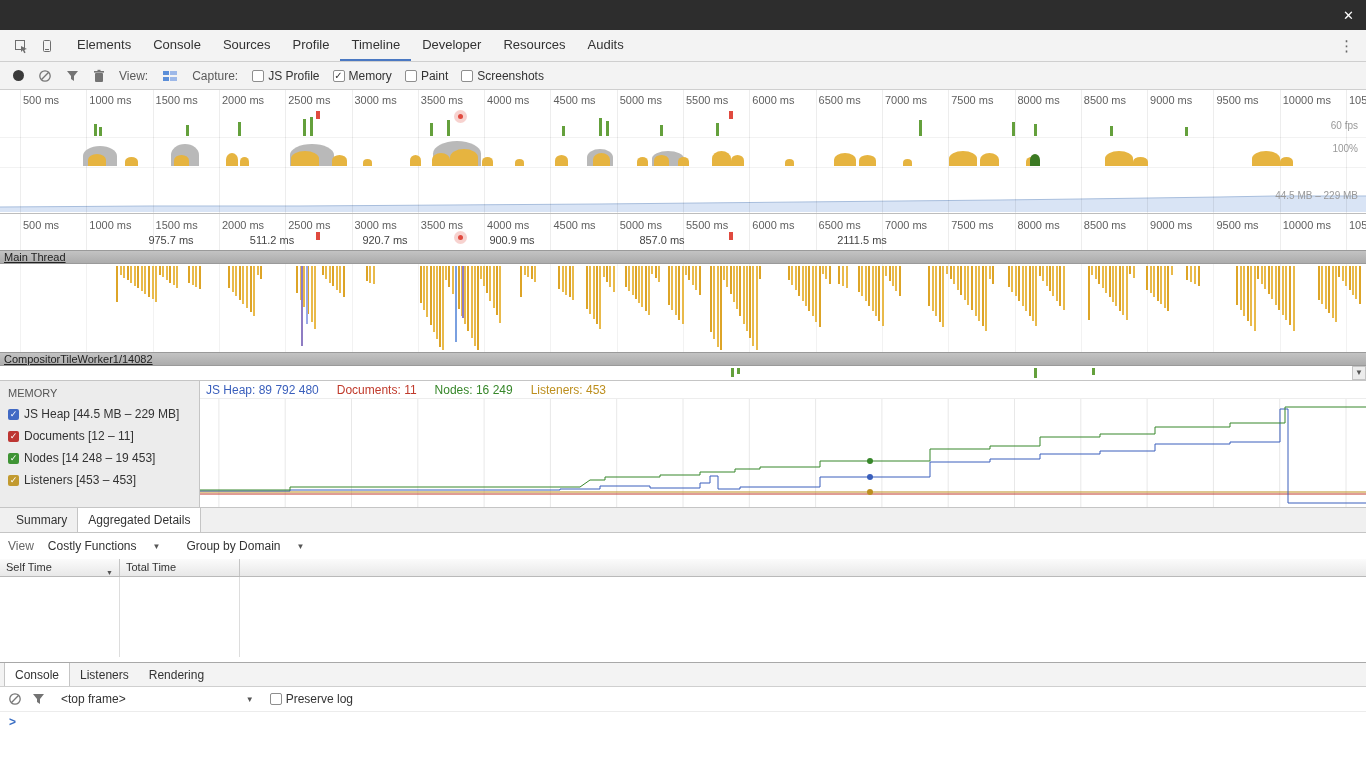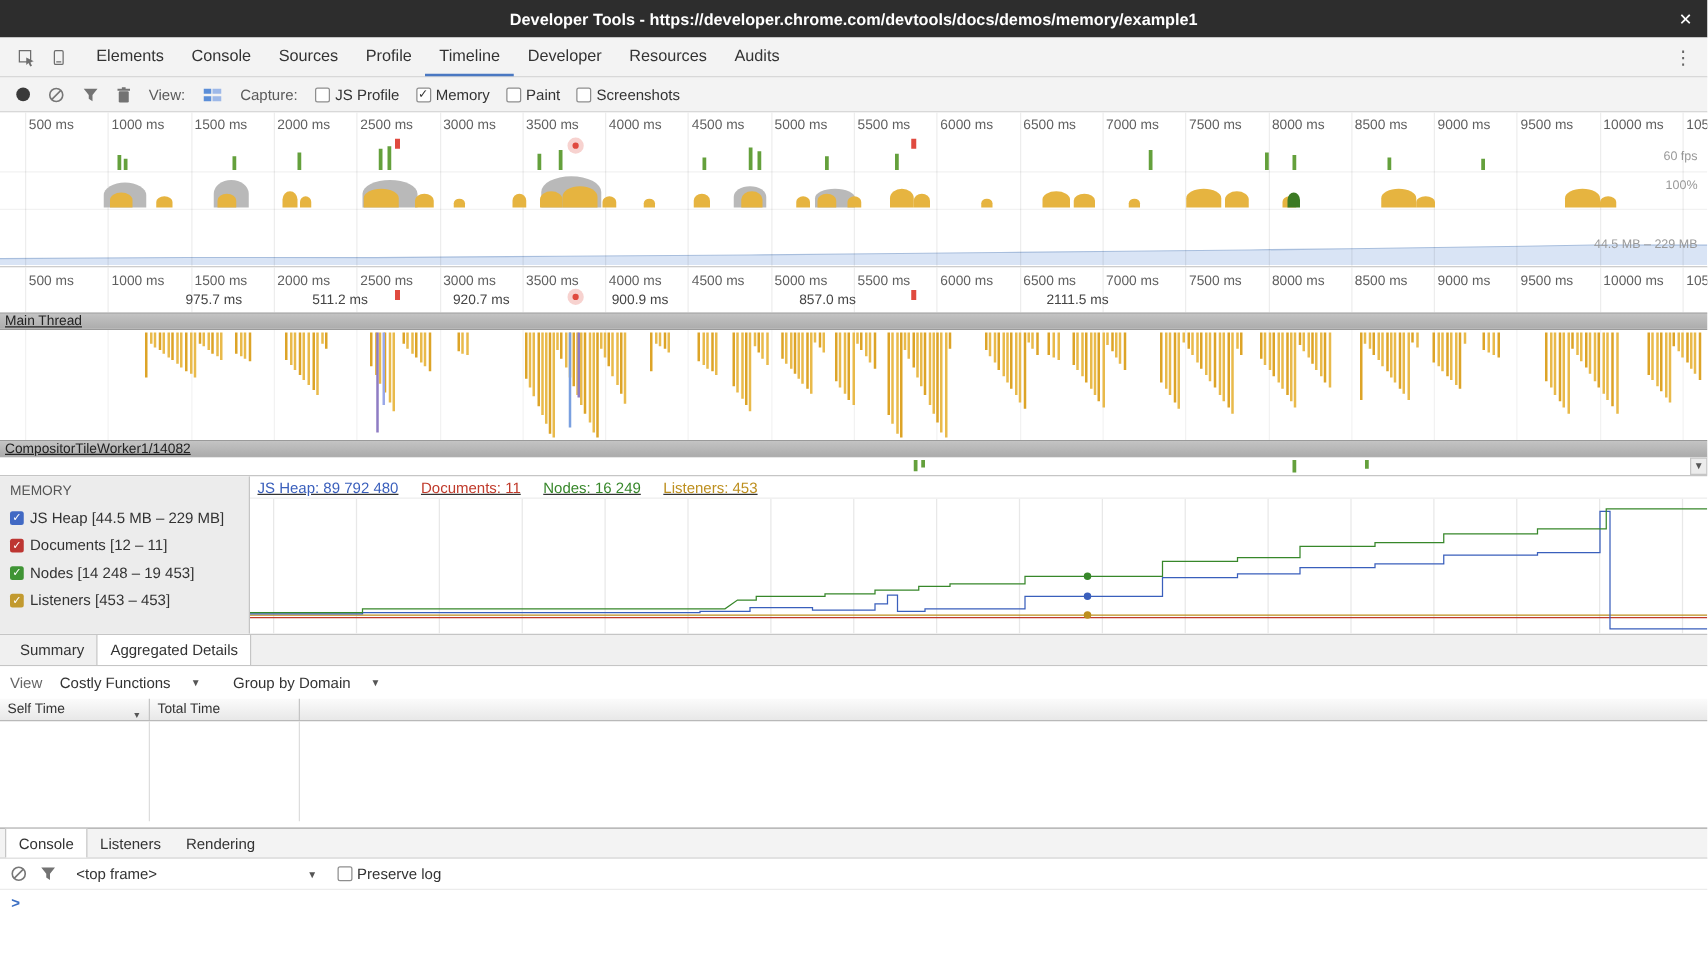--- a/index.html
+++ b/index.html
@@ -70,21 +70,21 @@
 
   
   #memorySection { position:absolute; top:380px; left:0; right:0; height:128px; background:#fff;
     border-top:1px solid #c5c5c5; border-bottom:1px solid #c5c5c5; overflow:hidden; }
   #memSidebar { position:absolute; left:0; top:0; bottom:0; width:200px; background:#ececec;
     border-right:1px solid #c5c5c5; padding:6px 0 0 8px; }
   #memTitle { font-size:11px; color:#555; margin-bottom:8px; }
   .mcrow { display:flex; align-items:center; gap:5px; margin-bottom:8px; font-size:12px; color:#333; }
   .mcbox { width:11px; height:11px; border-radius:2px; color:#fff; font-size:9px; line-height:11px; text-align:center; }
   #legendRow { position:absolute; left:200px; right:0; top:0; height:18px; display:flex; align-items:center;
-    gap:18px; padding-left:6px; font-size:12px; border-bottom:1px solid #ededed;text-decoration:underline; }
+    gap:18px; padding-left:6px; font-size:12px; border-bottom:1px solid #ededed; }
   #counterChart { position:absolute; left:200px; top:18px; }
 
   
   #detailTabs { position:absolute; top:508px; left:0; right:0; height:25px; background:#f0f0f0;
     border-bottom:1px solid #c5c5c5; display:flex; align-items:stretch; padding-left:6px; }
   .dtab { padding:0 10px; line-height:24px; font-size:12px; color:#333; }
   .dtab.sel { background:#fff; border-left:1px solid #c5c5c5; border-right:1px solid #c5c5c5; }
 
   #viewRow { position:absolute; top:533px; left:0; right:0; height:26px; background:#fff;
     display:flex; align-items:center; gap:6px; padding-left:8px; font-size:12px; color:#333; }
@@ -104,21 +104,20 @@
   #consoleToolbar { position:absolute; top:687px; left:0; right:0; height:25px; background:#fff;
     border-bottom:1px solid #ececec; display:flex; align-items:center; gap:10px; padding-left:8px; font-size:12px; }
   #frameSelect { display:inline-flex; align-items:center; gap:120px; padding:2px 6px; }
   #promptRow { position:absolute; top:712px; left:0; right:0; height:20px; padding:3px 0 0 9px; }
   #promptChevron { color:#3b6fc4; font-weight:bold; font-size:12px; }
 </style>
 </head>
 <body>
 
 <div id="titlebar">
-  <span>Developer Tools - https://developer.chrome.com/devtools/docs/demos/memory/example1</span>
   <span id="closeBtn">✕</span>
 </div>
 
 <div id="tabbar">
   <span class="tbicon">
     <svg width="16" height="16">
         <rect x="2.5" y="2.5" width="9" height="9" fill="none" stroke="#6e6e6e"></rect>
         <path d="M8 8 L14 11 L11.2 11.8 L12.6 14.6 L11.2 15.2 L9.8 12.3 L8 14 Z" fill="#6e6e6e"></path>
       </svg>
   </span>

